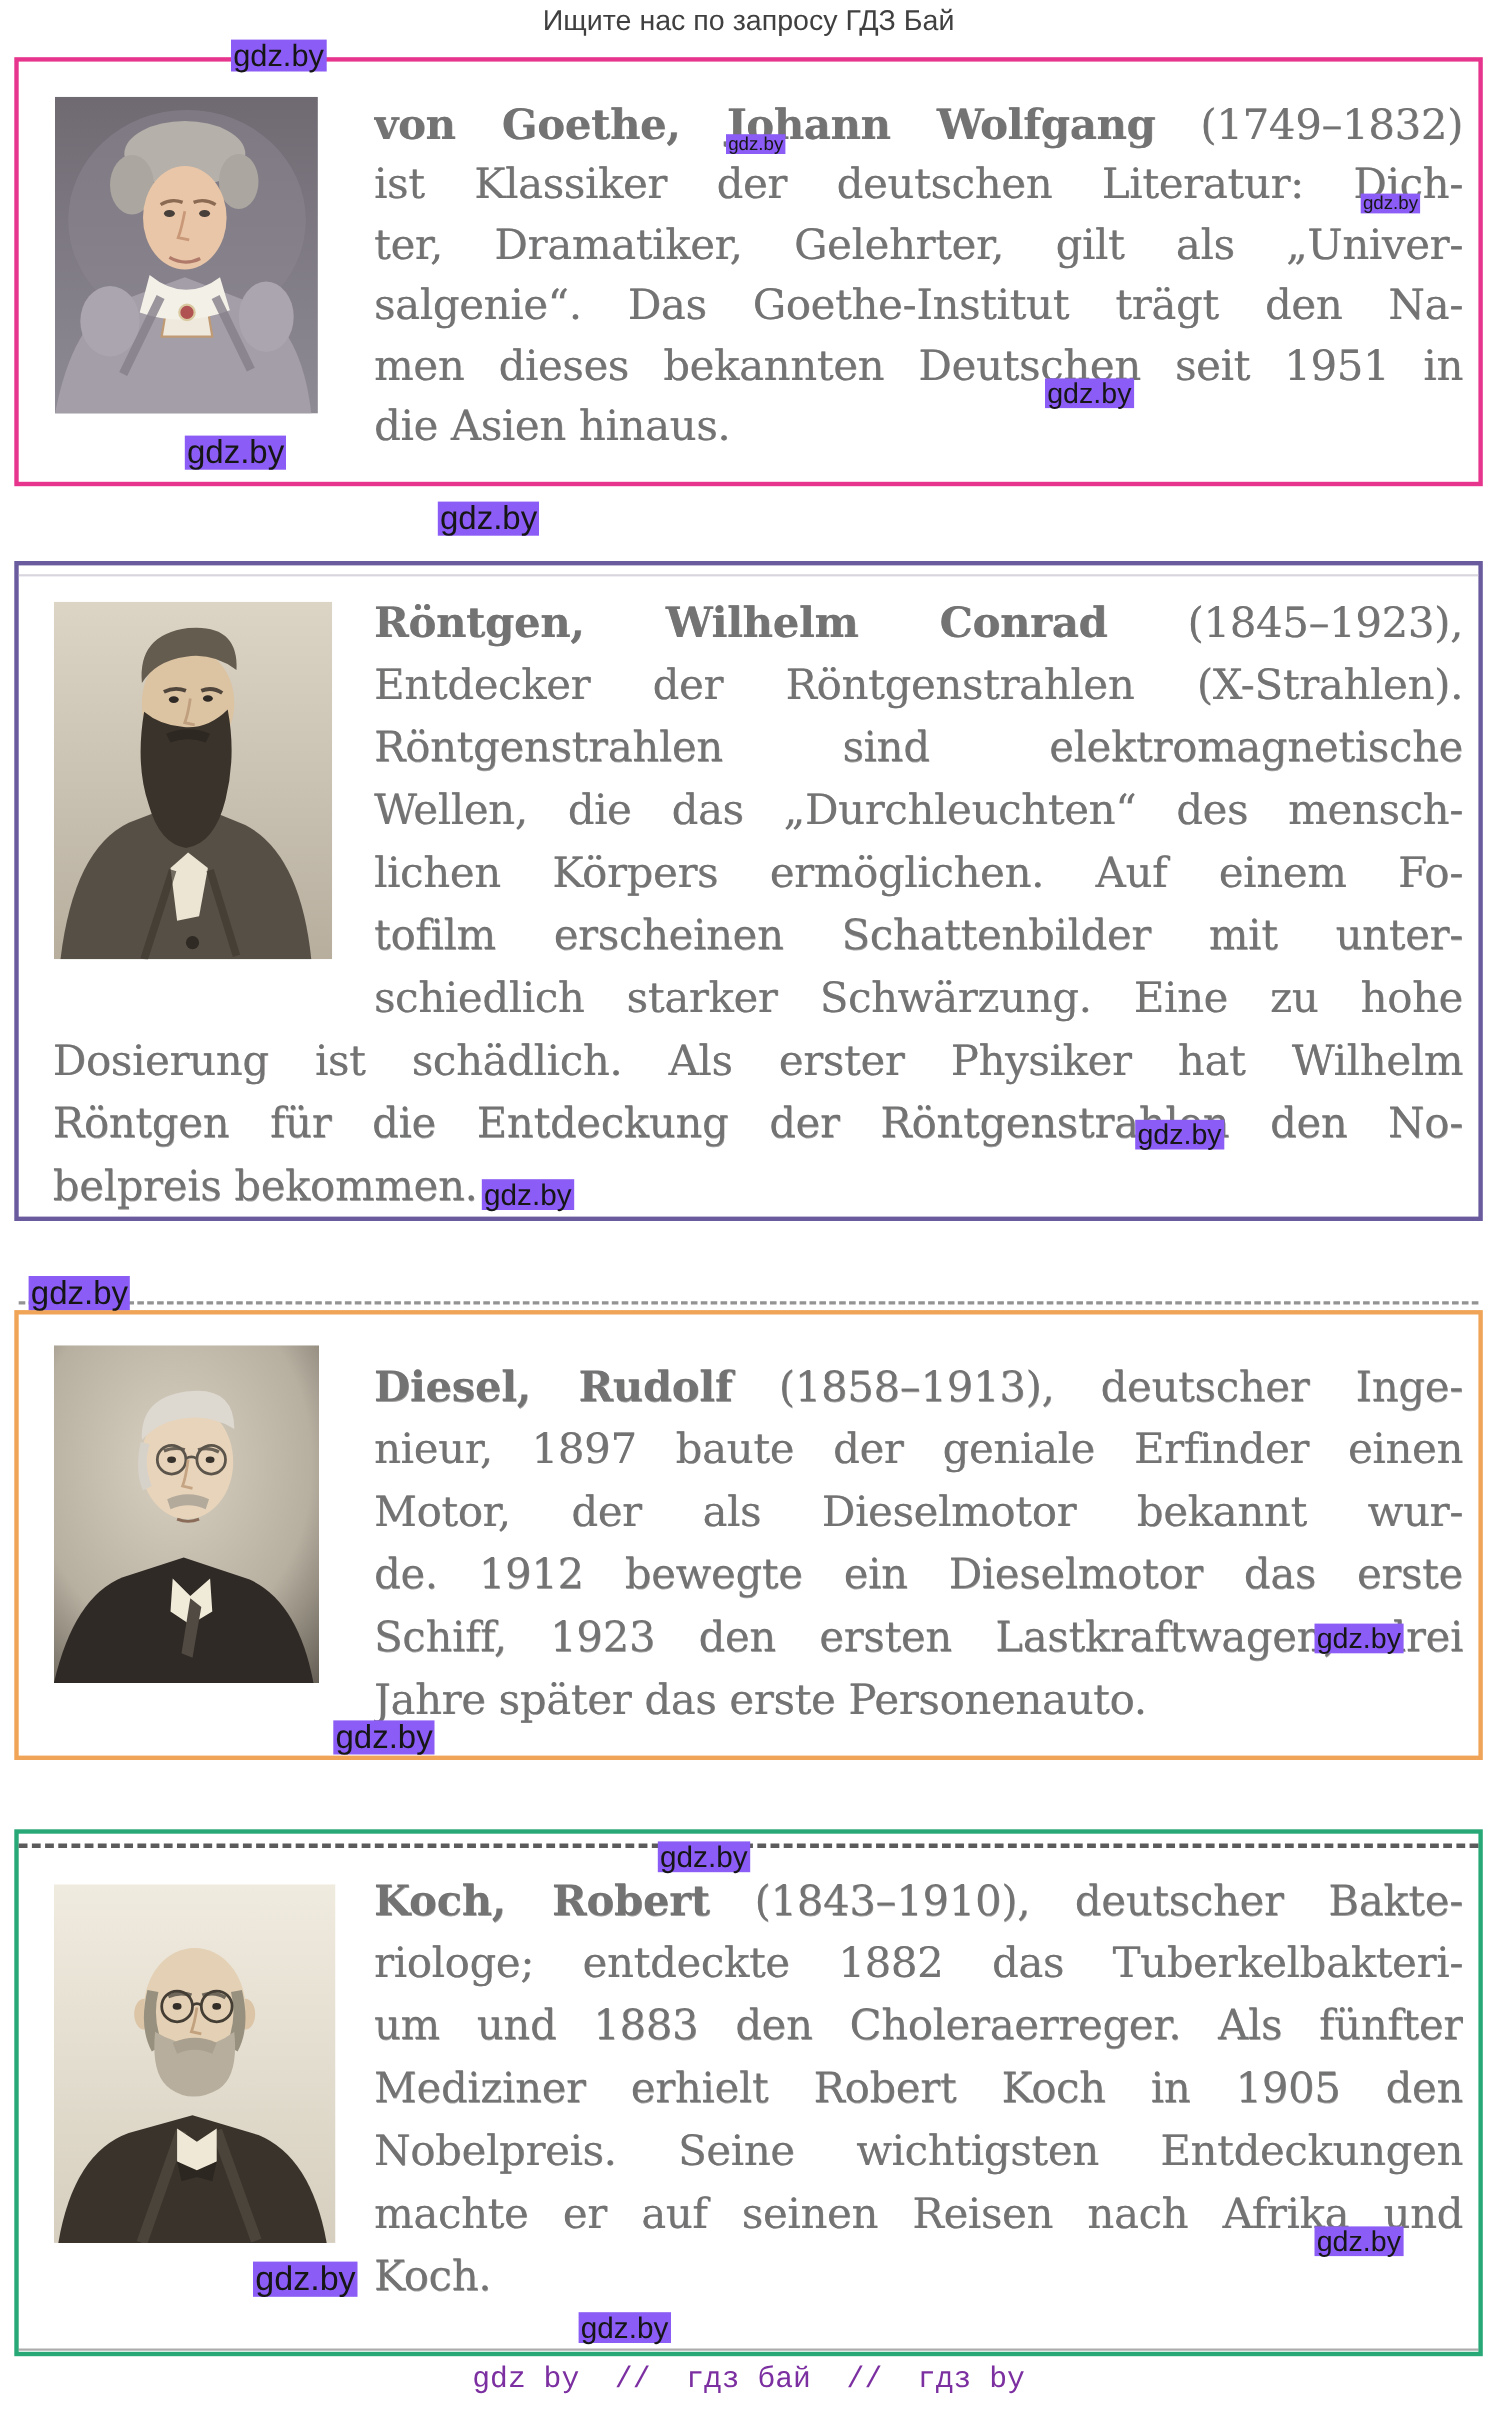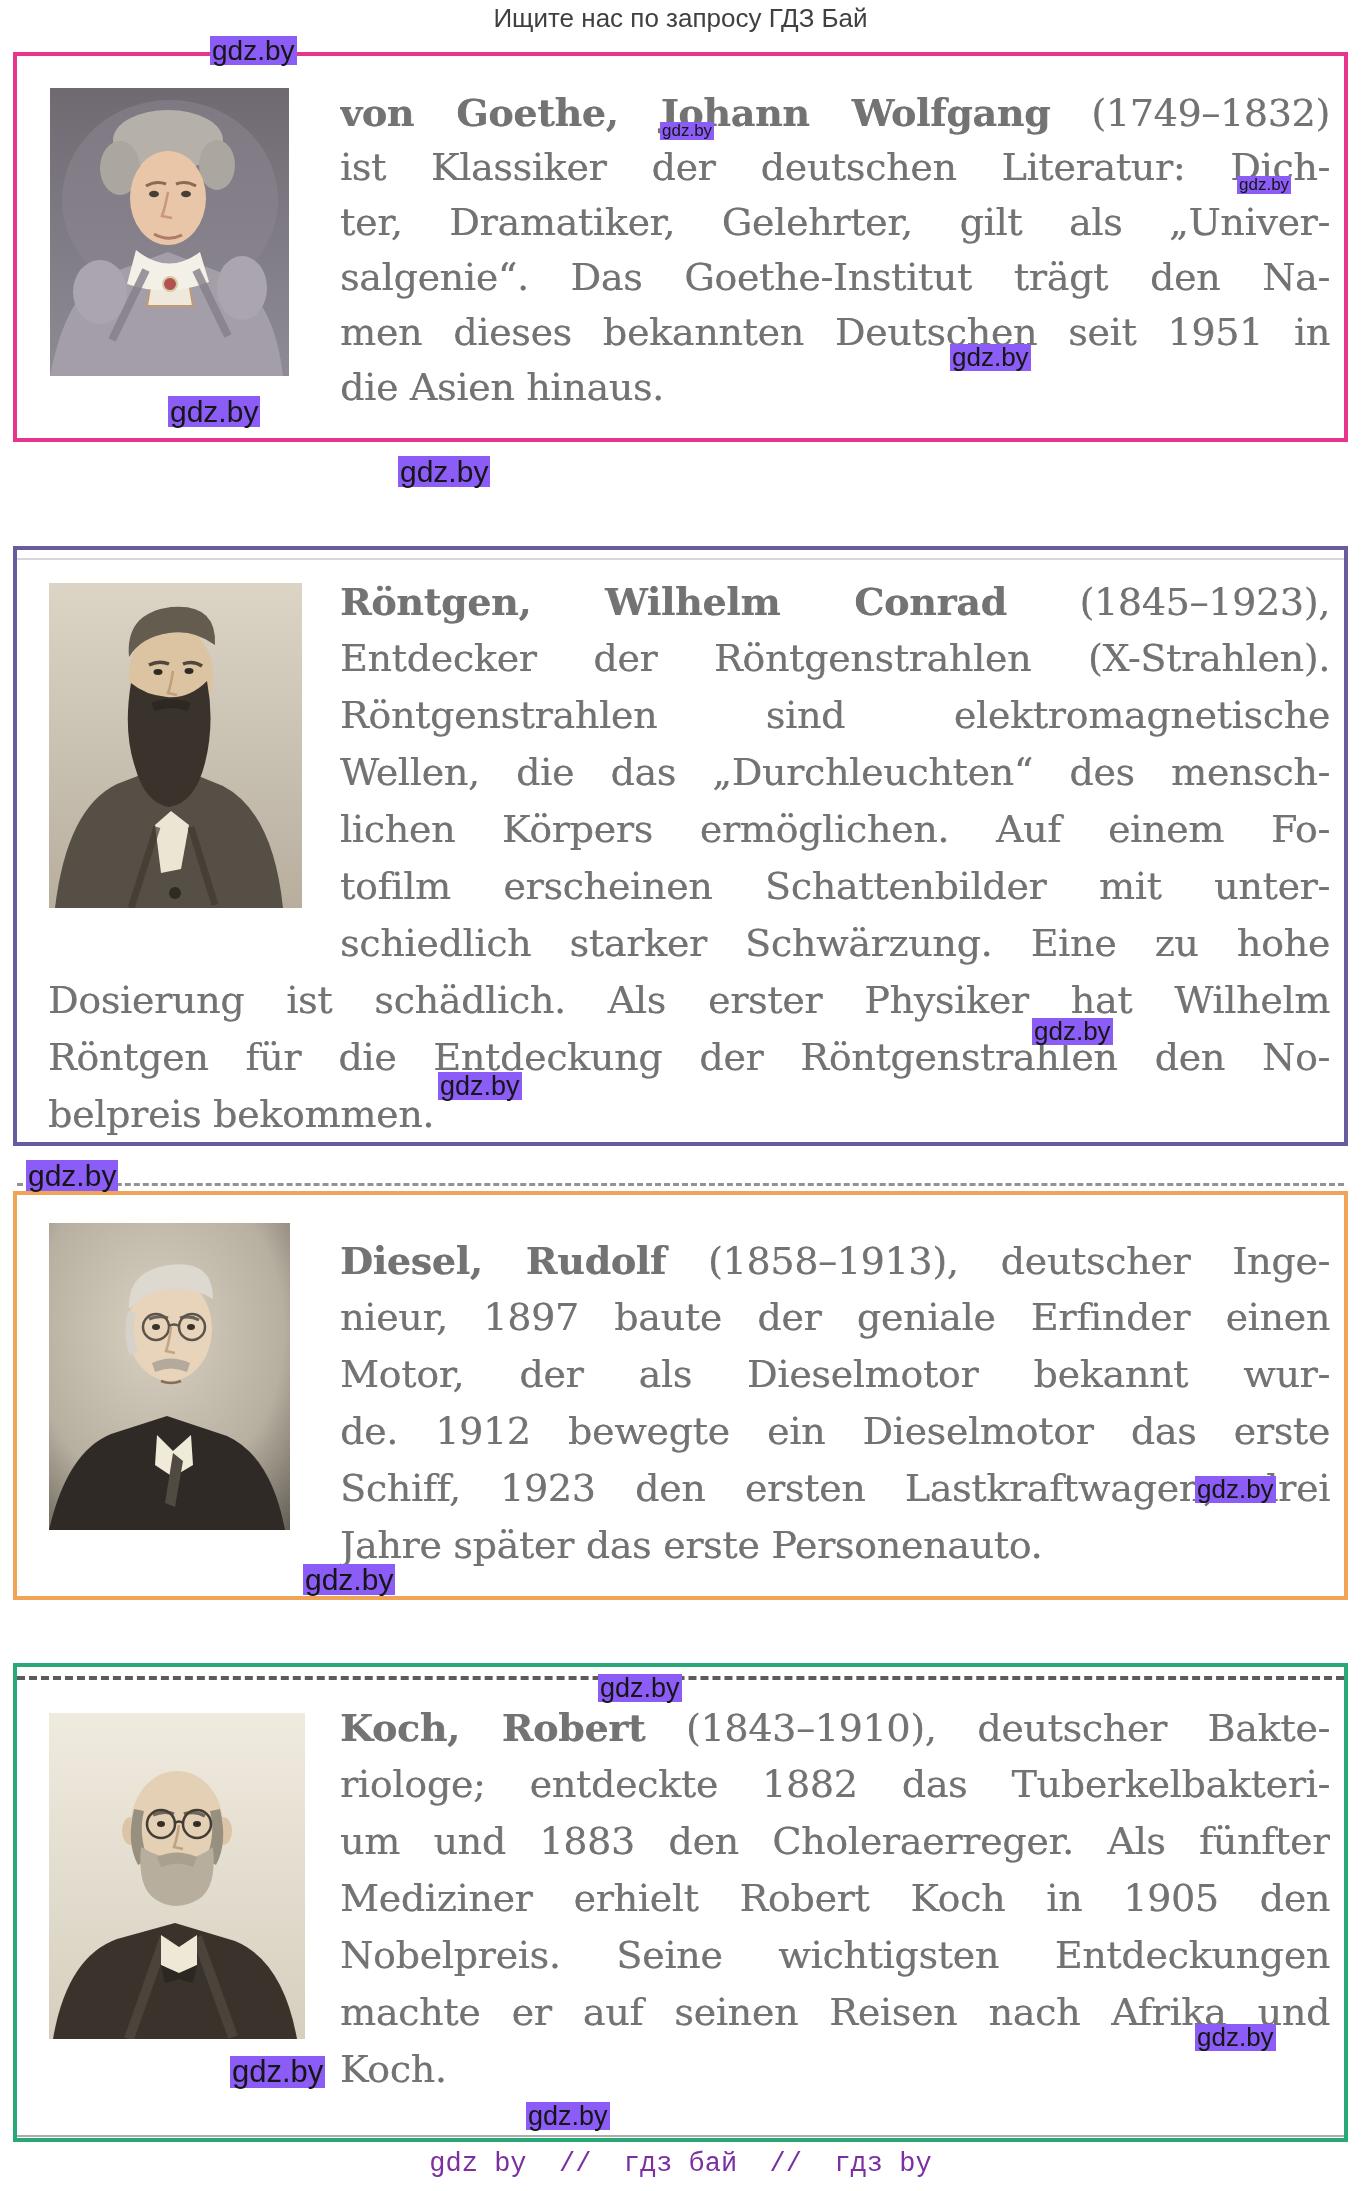--- a/index.html
+++ b/index.html
@@ -65,21 +65,21 @@
     <div class="textcol" style="left:323px;top:29px;width:990px;--lh:55px">
         <div class="tline"><b>von Goethe, Johann Wolfgang</b> (1749–1832)</div>
         <div class="tline">ist Klassiker der deutschen Literatur: Dich-</div>
         <div class="tline">ter, Dramatiker, Gelehrter, gilt als „Univer-</div>
         <div class="tline">salgenie“. Das Goethe-Institut trägt den Na-</div>
         <div class="tline">men dieses bekannten Deutschen seit 1951 in</div>
         <div class="tline last">die Asien hinaus.</div>
       </div>
   </section>
 
-  <section class="card card-roentgen" style="border-color: rgb(106, 91, 158); margin-top: 36px;">
+  <section class="card card-roentgen" style="border-color: rgb(106, 91, 158);">
     <div class="artifact art-solid-light" style="top:8px"></div>
     <svg class="portrait" style="left:32px;top:33px;width:253px;height:325px" viewBox="0 0 253 325">
       <defs>
         <linearGradient id="rbg" x1="0" y1="0" x2="0" y2="1">
           <stop offset="0" stop-color="#dcd5c6"></stop>
             <stop offset="1" stop-color="#b7ae9e"></stop>
         </linearGradient>
       </defs>
       <rect width="253" height="325" fill="url(#rbg)"></rect>
       <ellipse cx="122" cy="92" rx="42" ry="50" fill="#dcc3a2"></ellipse>

